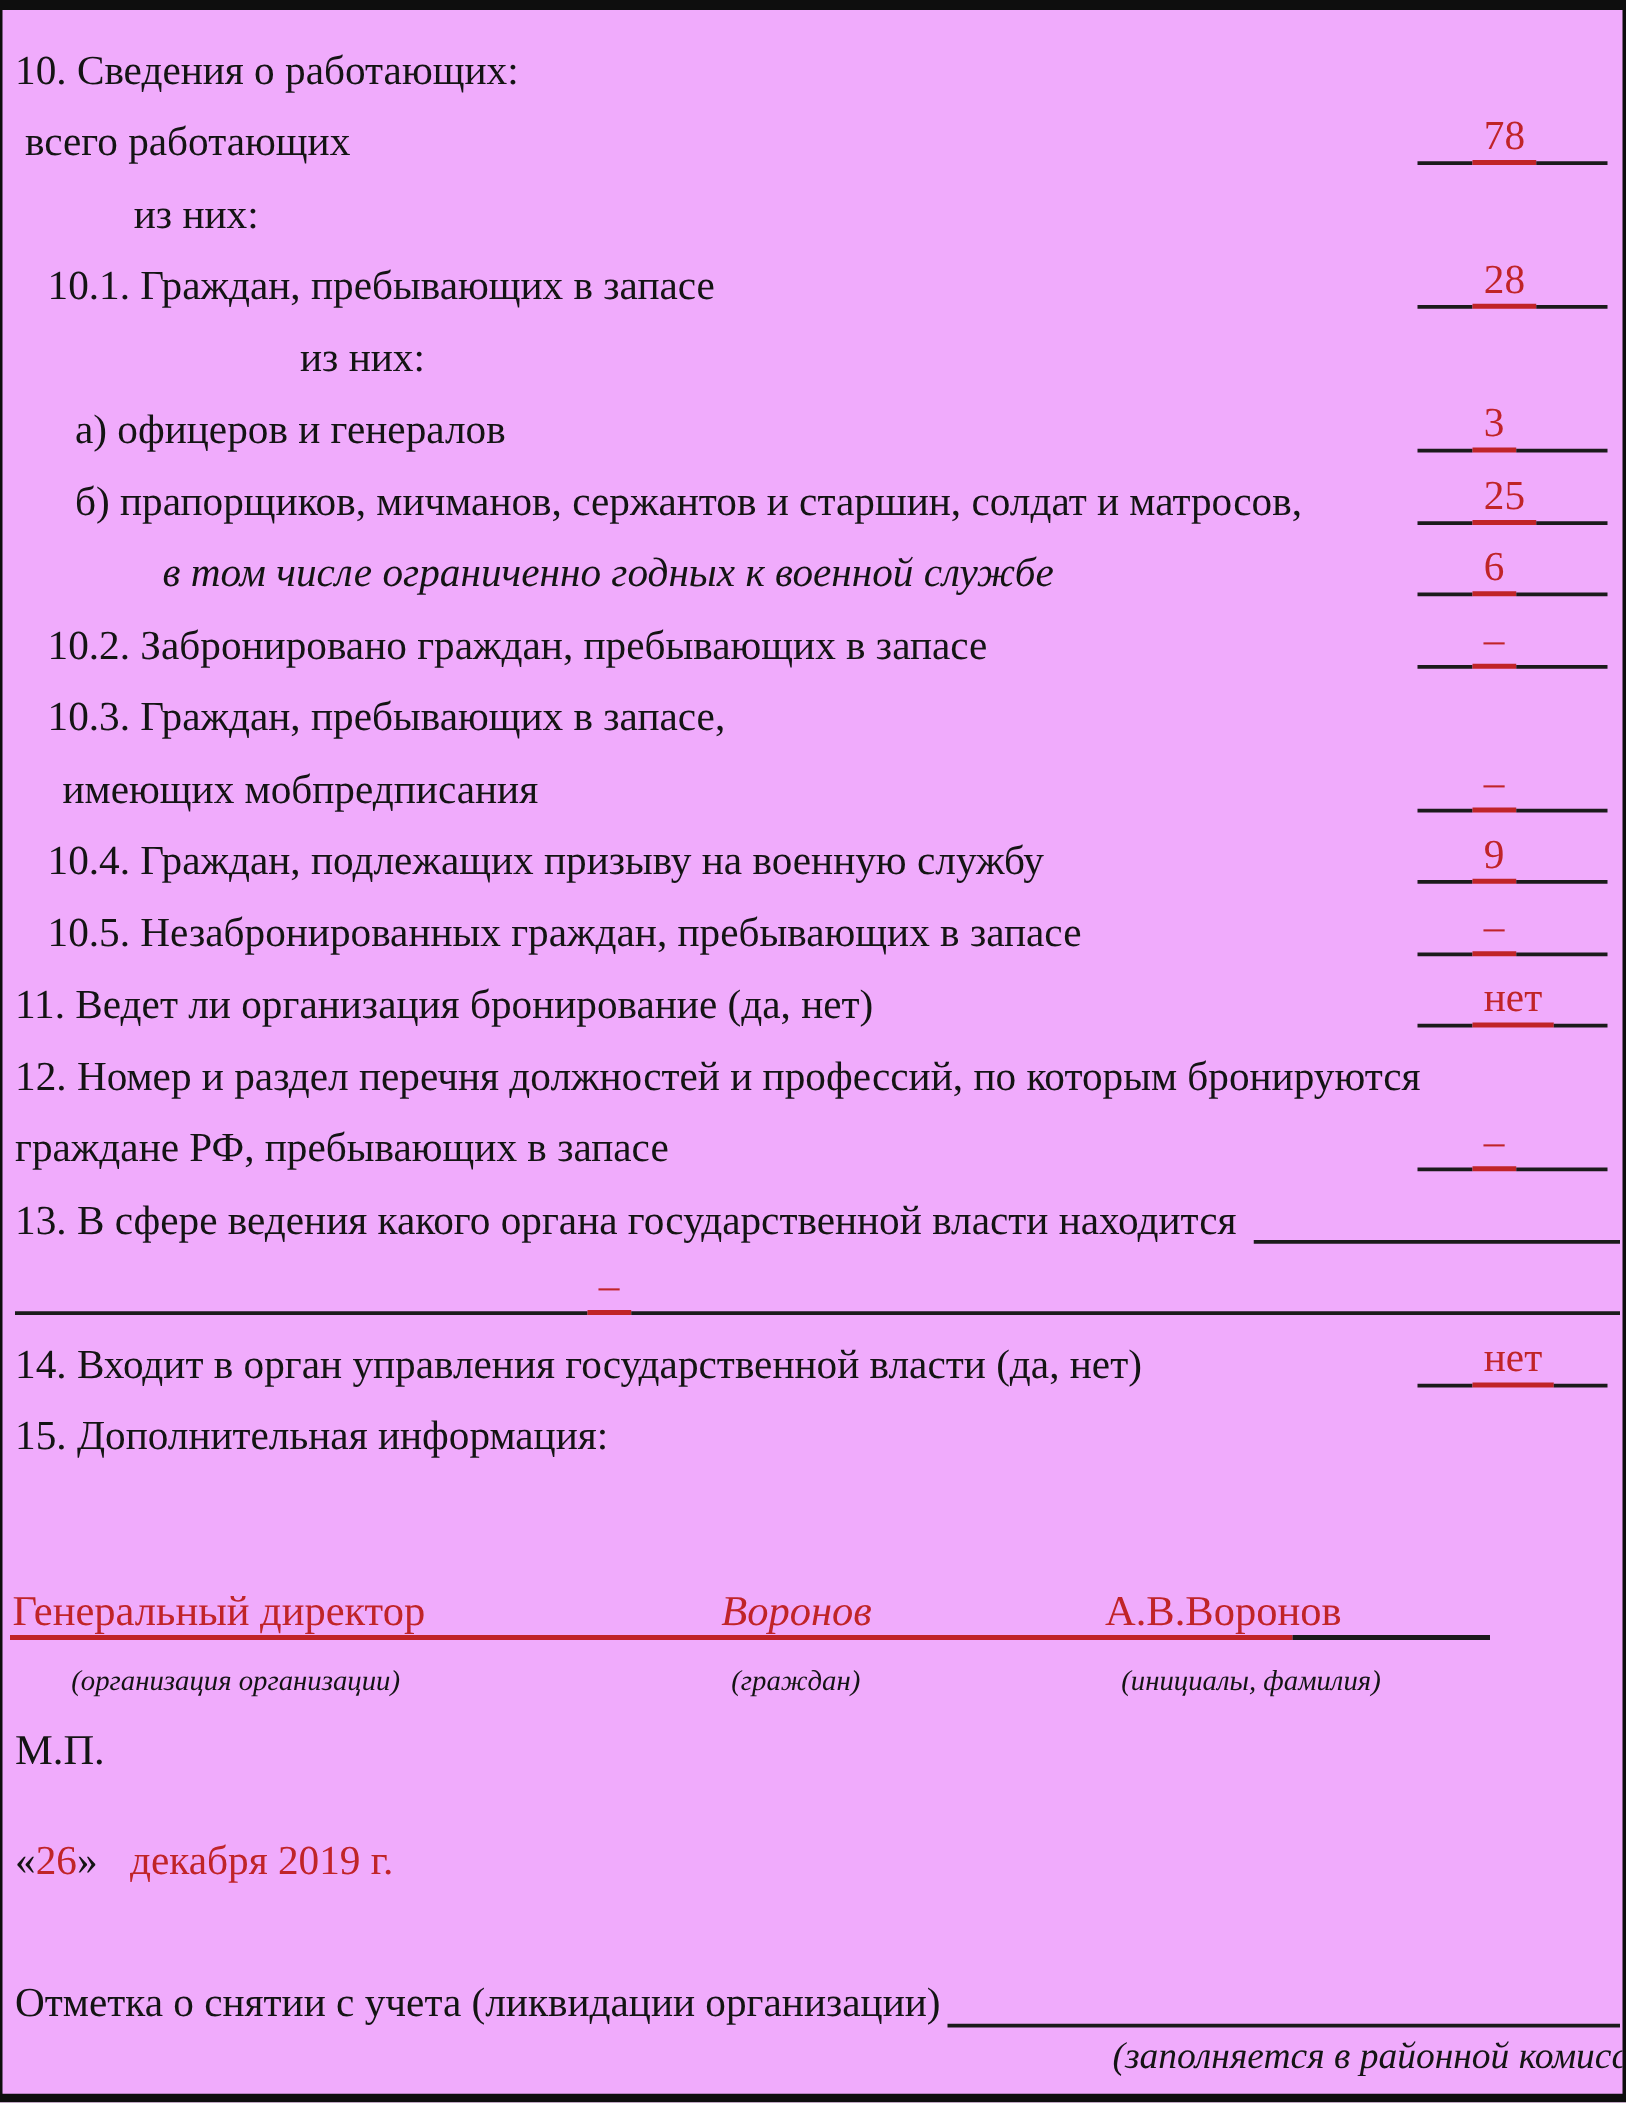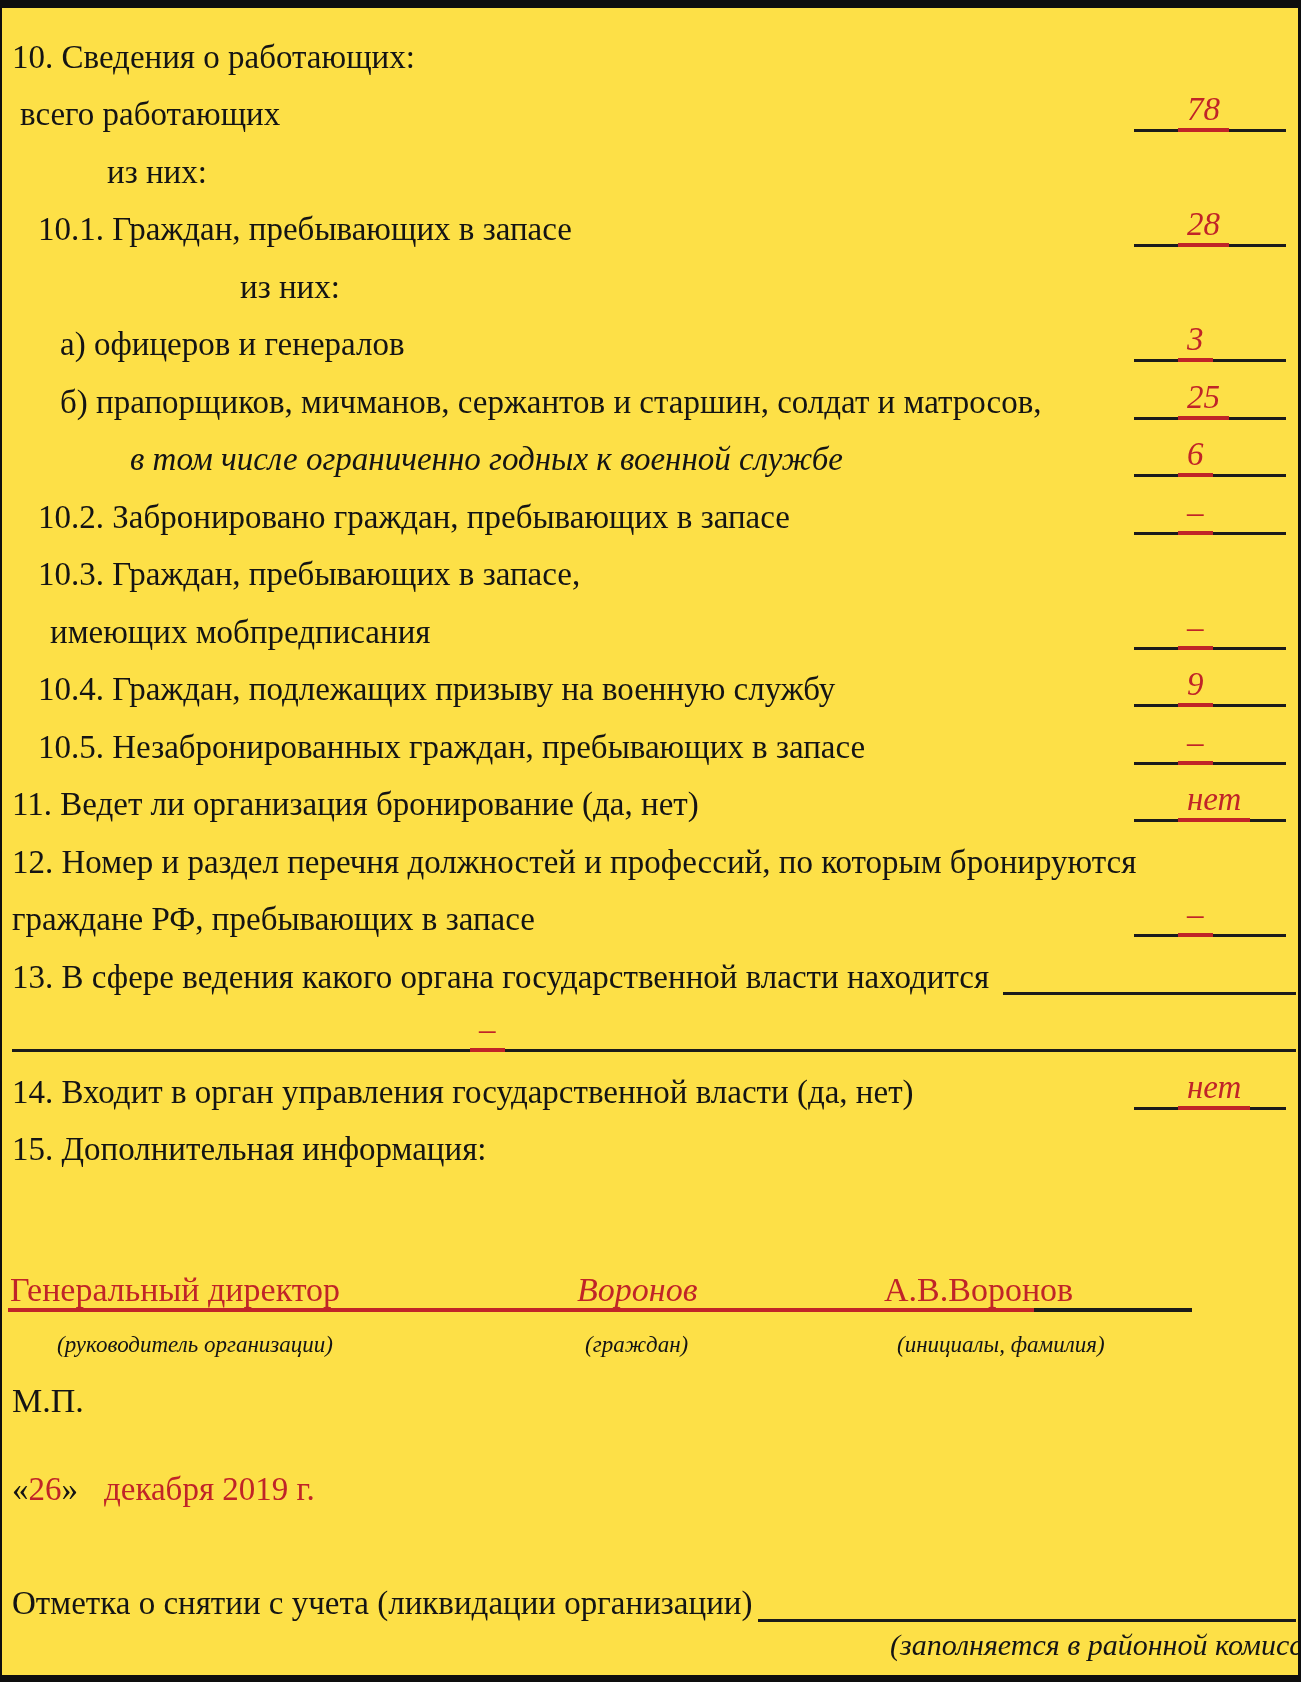--- a/index.html
+++ b/index.html
@@ -3,21 +3,21 @@
 <meta charset="utf-8">
 <style>
   :root{
     --red:#c02428;
     --ink:#141414;
     --line:#1b1b1b;
   }
   html,body{margin:0;padding:0;background:#ffffff;}
   .page{
     width:1301px;height:1682px;box-sizing:border-box;position:relative;
-    background:#fde047;overflow:hidden;
+    background:#f0abfc;overflow:hidden;
     border-style:solid;border-color:#0e0e0e;
     border-width:8px 3px 7px 2px;
     font-family:"Liberation Serif","DejaVu Serif",serif;
     color:var(--ink);
   }
   .content{padding:14px 12px 0 10px;}
   .row{
     display:flex;align-items:flex-end;height:57.5px;
     box-sizing:border-box;padding-bottom:5px;
   }
@@ -30,21 +30,21 @@
   .i95{margin-left:95px;}
   .i118{margin-left:118px;}
   .i228{margin-left:228px;}
   
   .field{display:flex;align-items:flex-end;width:152px;margin-left:auto;flex-shrink:0;}
   .seg{height:3px;background:var(--line);}
   .s1{width:44px;flex-shrink:0;}
   .s2{flex:1;}
   .val{
     color:var(--red);font-size:33px;line-height:1;white-space:nowrap;
-    padding:0 9px 2px;border-bottom:4px solid var(--red);font-style:italic;
+    padding:0 9px 2px;border-bottom:4px solid var(--red);
   }
   .grow{flex:1;height:3px;background:var(--line);margin-left:14px;}
   .tight{margin-right:-10px;}
   .w458{width:458px;flex-shrink:0;}
   
   .sigrow{position:relative;height:54px;margin-top:86px;}
   .sigrule-red{position:absolute;bottom:0;left:-4px;width:1026px;height:4px;background:var(--red);}
   .sigrule-black{position:absolute;bottom:0;left:1022px;width:158px;height:4px;background:var(--line);}
   .signame{position:absolute;bottom:3px;font-size:34px;color:var(--red);white-space:nowrap;}
   .sig-pos{left:-2px;}
@@ -216,21 +216,21 @@
     </div>
 
     <div class="sigrow">
       <span class="signame sig-pos">Генеральный директор</span>
       <span class="signame sig-sign">Воронов</span>
       <span class="signame sig-init">А.В.Воронов</span>
       <i class="sigrule-red"></i>
       <i class="sigrule-black"></i>
     </div>
     <div class="siglabels">
-      <span class="sigcap cap1">(руководитель организации)</span>
+      <span class="sigcap cap1">(организация организации)</span>
       <span class="sigcap cap2">(граждан)</span>
       <span class="sigcap cap3">(инициалы, фамилия)</span>
     </div>
 
     <div class="stamp">М.П.</div>
 
     <div class="daterow"><span class="dq">«</span><span class="dv">26</span><span class="dq">»</span><span class="dt">декабря 2019 г.</span></div>
 
     <div class="noterow">
       <span class="nlbl">Отметка о снятии с учета (ликвидации организации)</span>

